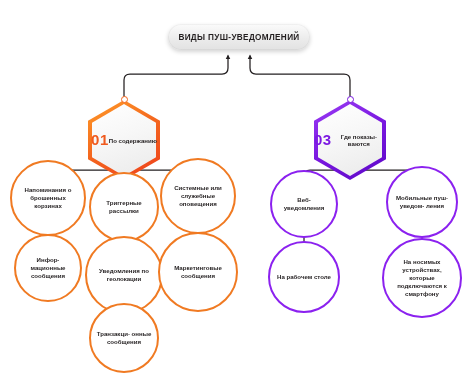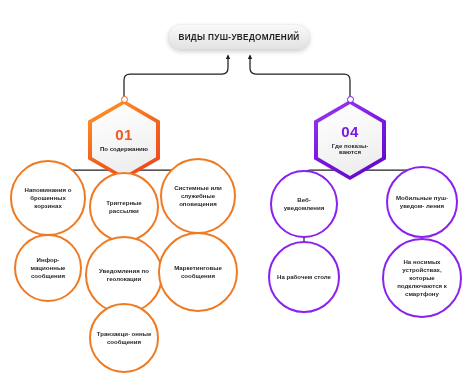--- a/index.html
+++ b/index.html
@@ -33,21 +33,21 @@
   .hex .shape{
     position:absolute;inset:0;
     clip-path:polygon(50% 0%,100% 26%,100% 74%,50% 100%,0% 74%,0% 26%);
   }
   .hex .outer{background:linear-gradient(150deg,#ff9d28 0%,#f4661e 48%,#ee3f1c 100%);}
   .hex.purple .outer{background:linear-gradient(150deg,#9b3cf5 0%,#7a18e0 50%,#5c06c6 100%);}
   .hex .inner{
     inset:4px;background:linear-gradient(160deg,#ffffff 0%,#f7f7f7 45%,#eaeaea 100%);
   }
   .hex .label{
-    position:absolute;inset:0;display:flex;flex-direction:column;
+    position:absolute;inset:0;display:flex;flex-direction:row;
     align-items:center;justify-content:center;text-align:center;line-height:1.12;
   }
   .hex .num{font-size:15px;font-weight:bold;color:#f05a1e;letter-spacing:.5px;}
   .hex.purple .num{color:#7c19e2;}
   .hex .sub{font-size:6.1px;font-weight:bold;color:#231f20;margin-top:2px;max-width:58px;}
   .hex .pin{
     position:absolute;left:50%;top:-4px;margin-left:-3.5px;
     width:7px;height:7px;border-radius:50%;
     border:1.6px solid #f4661e;background:#ffffff;box-sizing:border-box;
   }
@@ -115,21 +115,21 @@
       <div class="num">01</div>
       <div class="sub">По содержанию</div>
     </div>
   </div>
 
   <div class="hex purple" style="left:314px;top:100px;">
     <div class="shape outer"></div>
     <div class="shape inner"></div>
     <div class="pin"></div>
     <div class="label">
-      <div class="num">04</div>
+      <div class="num">03</div>
       <div class="sub">Где показы- ваются</div>
     </div>
   </div>
 
   <div class="circ orange" style="left:10px;top:160px;width:76px;height:76px;">
     <div class="t">Напоминания о брошенных корзинах</div>
   </div>
   <div class="circ orange" style="left:14px;top:234px;width:68px;height:68px;">
     <div class="t">Инфор- мационные сообщения</div>
   </div>

